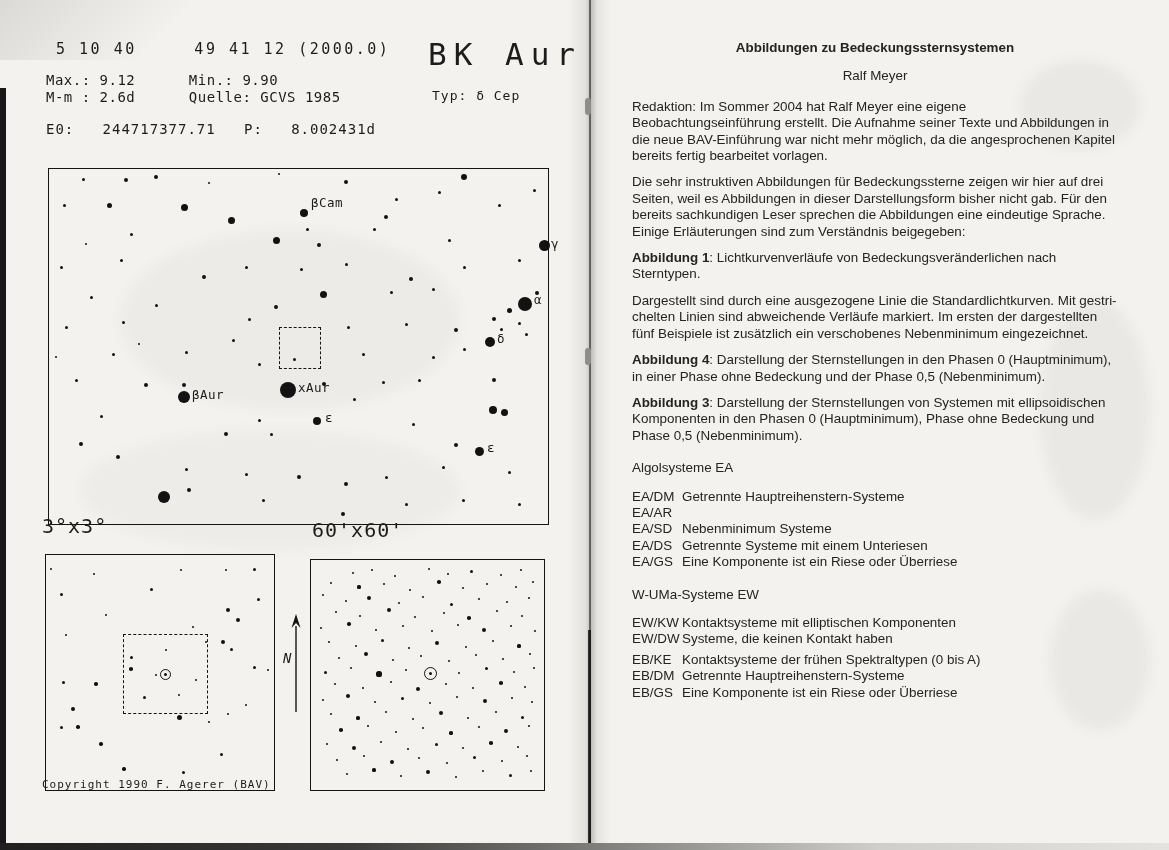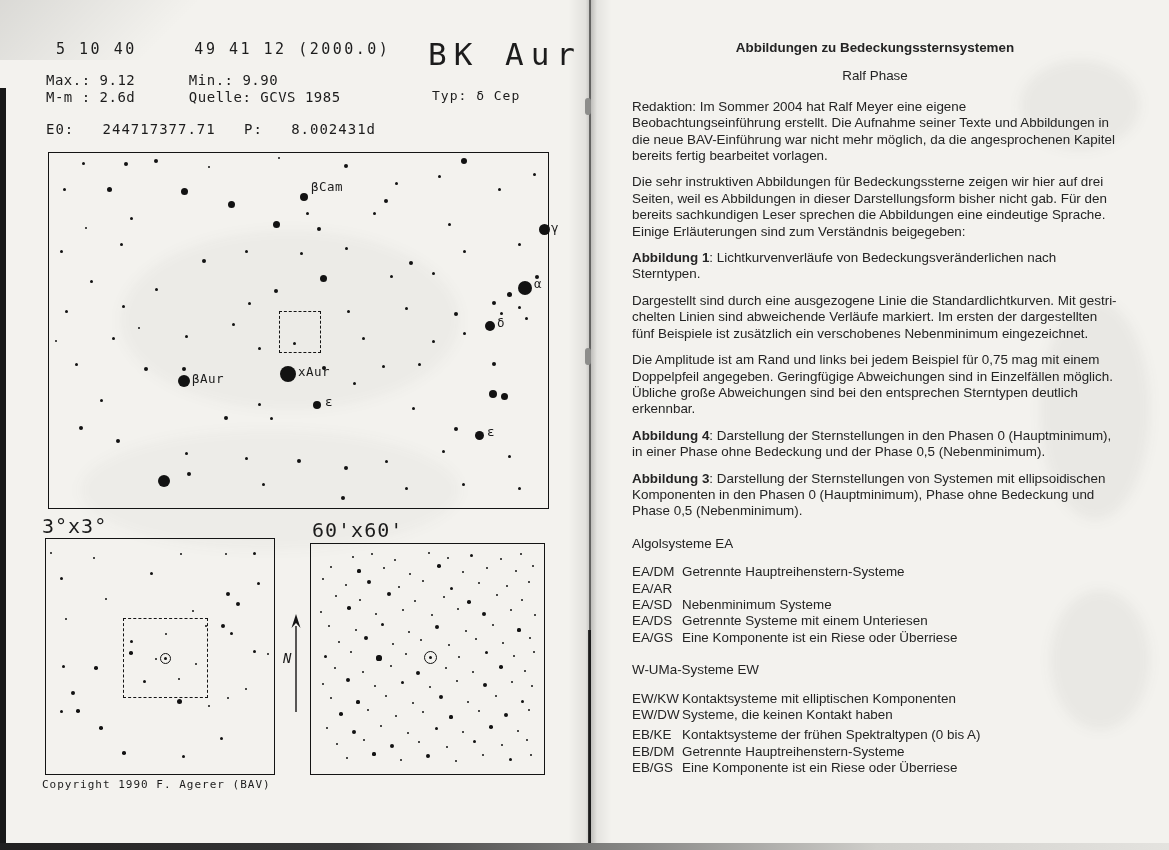--- a/index.html
+++ b/index.html
@@ -20,21 +20,21 @@
 
   
   .mono{font-family:"DejaVu Sans Mono",monospace;white-space:pre;}
   .coords{position:absolute;left:56px;top:40px;font-size:15px;letter-spacing:2.5px;}
   .bigtitle{position:absolute;left:428px;top:36px;font-size:31px;letter-spacing:7px;}
   .typline{position:absolute;left:432px;top:88px;font-size:13px;letter-spacing:1px;}
   .stats{position:absolute;left:46px;top:72px;font-size:14px;line-height:17px;letter-spacing:0.5px;}
   .eoline{position:absolute;left:46px;top:121px;font-size:14px;letter-spacing:1px;}
   .copyright{position:absolute;left:42px;top:778px;font-size:11px;letter-spacing:1px;}
 
-  .chartbox{position:absolute;border:1.5px solid #141414;background:transparent;}
+  .chartbox{position:absolute;border:1.5px solid #141414;background:transparent;margin-top:16px;}
   .chart-main{left:48px;top:152px;width:499px;height:355px;}
   .chart-3deg{left:45px;top:538px;width:228px;height:235px;}
   .chart-60min{left:310px;top:543px;width:233px;height:230px;}
   .chart-label{position:absolute;font-family:"DejaVu Sans Mono",monospace;font-size:20px;letter-spacing:1px;}
   .lbl-3deg{left:42px;top:514px;}
   .lbl-60min{left:312px;top:518px;}
   .star{position:absolute;border-radius:50%;background:#121212;}
   .star-label{position:absolute;font-family:"DejaVu Sans Mono",monospace;font-size:12.5px;letter-spacing:0.5px;white-space:pre;}
   .dashed-box{position:absolute;border:1.6px dashed #141414;}
   .target{position:absolute;border:1.4px solid #141414;border-radius:50%;}
@@ -373,27 +373,26 @@
         <div class="star" style="left: 197.5px; top: 213.5px; width: 3px; height: 3px;"></div>
         <div class="star" style="left: 219px; top: 210px; width: 2px; height: 2px;"></div>
         <div class="target" style="left: 112.5px; top: 106.5px; width: 11px; height: 11px;"></div>
       </div>
 
     <div class="mono copyright">Copyright 1990 F. Agerer (BAV)</div>
   </div>
 
   <div class="rcol">
     <div class="rhead">Abbildungen zu Bedeckungssternsystemen</div>
-    <div class="rauthor">Ralf Phase</div>
+    <div class="rauthor">Ralf Meyer</div>
     <div id="paragraphs">
         <p>Redaktion: Im Sommer 2004 hat Ralf Meyer eine eigene Beobachtungseinführung erstellt. Die Aufnahme seiner Texte und Abbildungen in die neue BAV-Einführung war nicht mehr möglich, da die angesprochenen Kapitel bereits fertig bearbeitet vorlagen.</p>
         <p>Die sehr instruktiven Abbildungen für Bedeckungssterne zeigen wir hier auf drei Seiten, weil es Abbildungen in dieser Darstellungsform bisher nicht gab. Für den bereits sachkundigen Leser sprechen die Abbildungen eine eindeutige Sprache. Einige Erläuterungen sind zum Verständnis beigegeben:</p>
         <p><b>Abbildung 1</b>: Lichtkurvenverläufe von Bedeckungsveränderlichen nach Sterntypen.</p>
         <p>Dargestellt sind durch eine ausgezogene Linie die Standardlichtkurven. Mit gestri­chelten Linien sind abweichende Verläufe markiert. Im ersten der dargestellten fünf Beispiele ist zusätzlich ein verschobenes Nebenminimum eingezeichnet.</p>
-        <p>Die Amplitude ist am Rand und links bei jedem Beispiel für 0,75 mag mit einem Doppelpfeil angegeben. Geringfügige Abweichungen sind in Einzelfällen möglich. Übliche große Abweichungen sind bei den entsprechen Sterntypen deutlich erkennbar.</p>
         <p><b>Abbildung 4</b>: Darstellung der Sternstellungen in den Phasen 0 (Hauptminimum), in einer Phase ohne Bedeckung und der Phase 0,5 (Nebenminimum).</p>
         <p><b>Abbildung 3</b>: Darstellung der Sternstellungen von Systemen mit ellipsoidischen Komponenten in den Phasen 0 (Hauptminimum), Phase ohne Bedeckung und Phase 0,5 (Nebenminimum).</p>
       </div>
     <div id="type-sections">
         <div class="type-title">Algolsysteme EA</div>
         <div class="type-rows">
           <div class="type-row">
             <span class="type-code">EA/DM</span>
             <span class="type-desc">Getrennte Hauptreihenstern-Systeme</span>
           </div>

